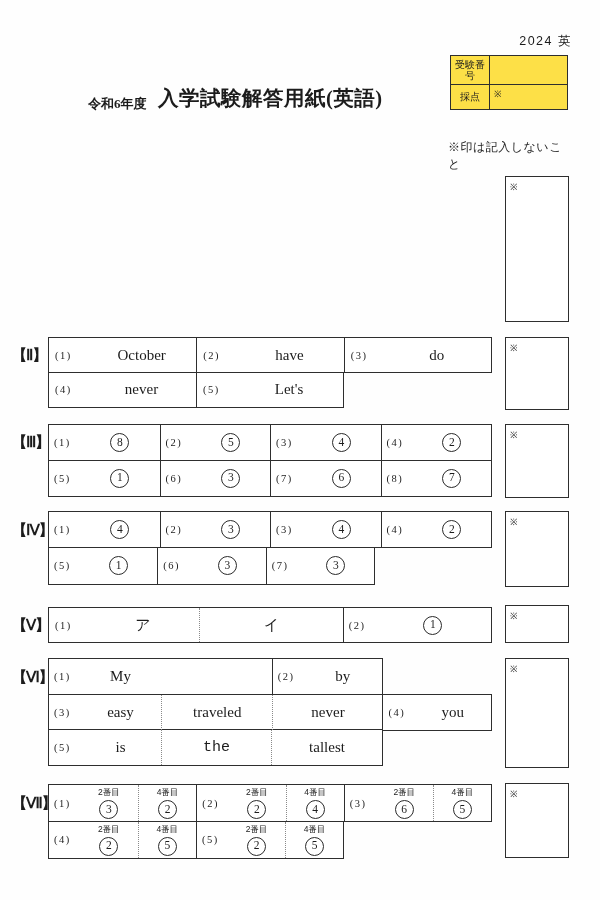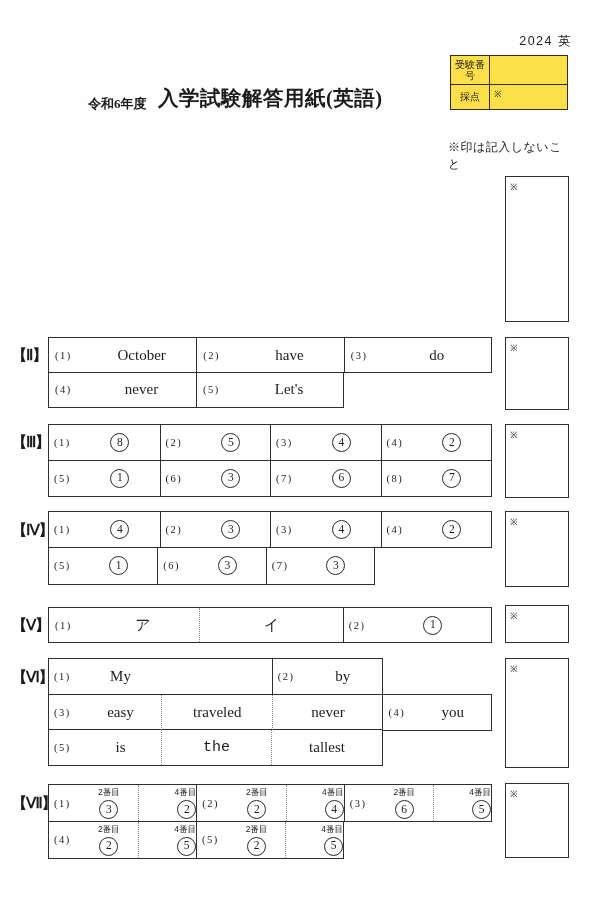--- a/index.html
+++ b/index.html
@@ -49,21 +49,21 @@
   .qno { flex-shrink:0; width:32px; padding-left:6px; font-size:10.5px; letter-spacing:1.5px;
          box-sizing:content-box; white-space:nowrap; }
   .qno-s { flex-shrink:0; width:26px; padding-left:5px; font-size:10.5px; letter-spacing:1.5px;
            white-space:nowrap; }
   .ans { flex:1; text-align:center; font-size:15px; }
   .circ { display:inline-flex; width:17px; height:17px; border:1px solid #2a2a2a;
           border-radius:50%; align-items:center; justify-content:center;
           font-size:11.5px; line-height:1; }
   .sub7 { flex:1; display:flex; flex-direction:column; align-items:center;
           justify-content:center; height:100%; box-sizing:border-box; }
-  .sub7 + .sub7 { border-left:1px dotted #8a8a8a;align-items:flex-end; }
+  .sub7 + .sub7 { border-left:1px dotted #8a8a8a; }
   .subhead { font-size:8.5px; font-family:"Liberation Sans", sans-serif; margin-bottom:1px; }
 </style>
 </head>
 <body>
 
 <div class="page">
 
   <div class="year-tag">2024 英</div>
 
   <div class="info-table">

